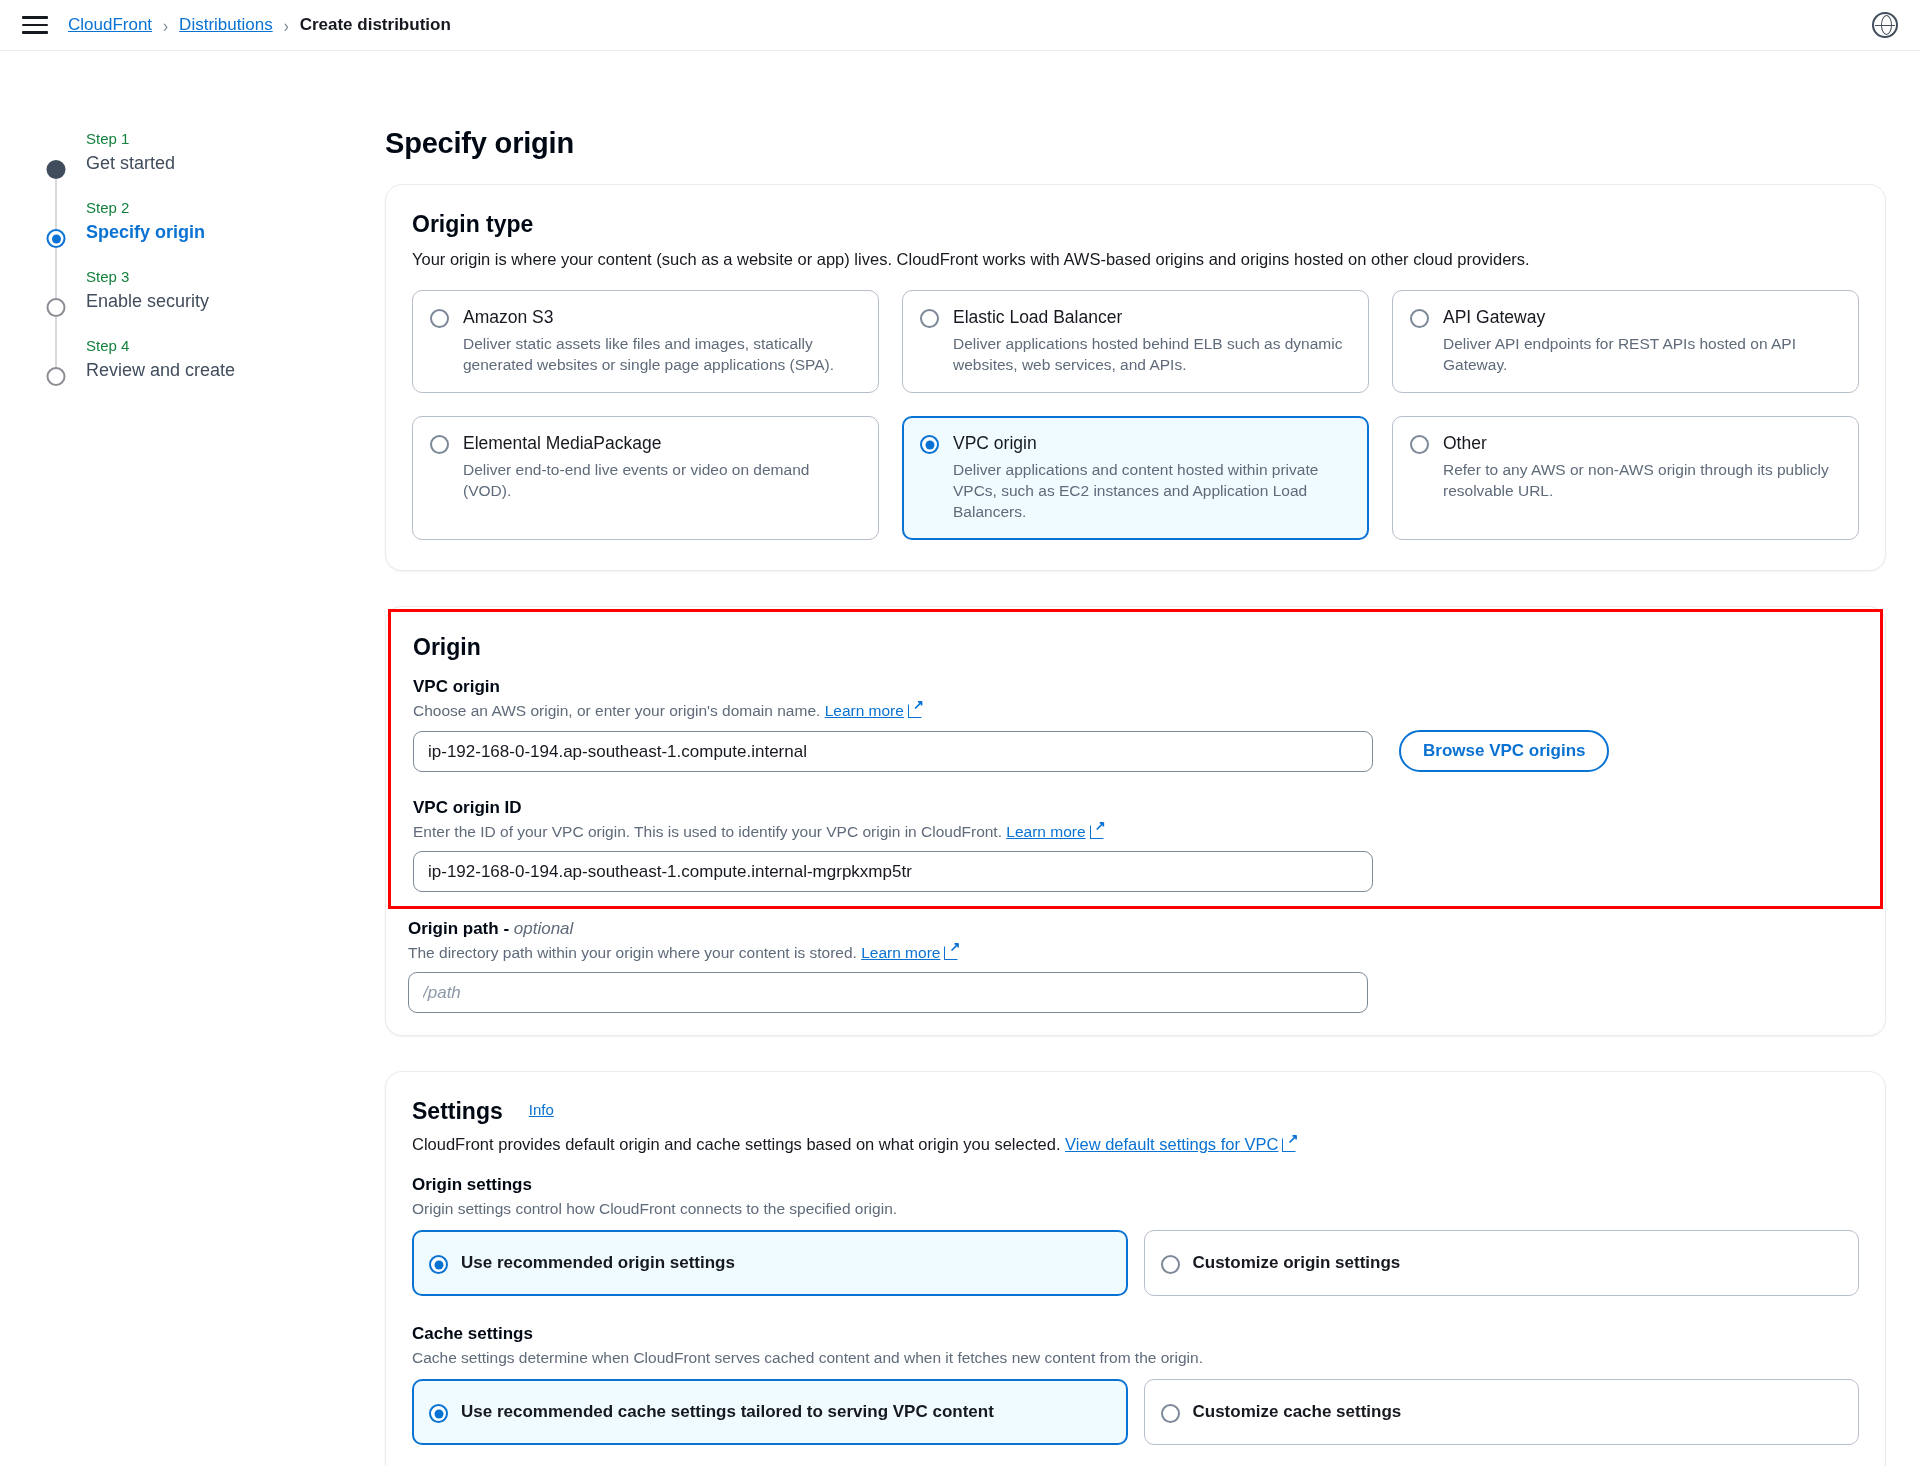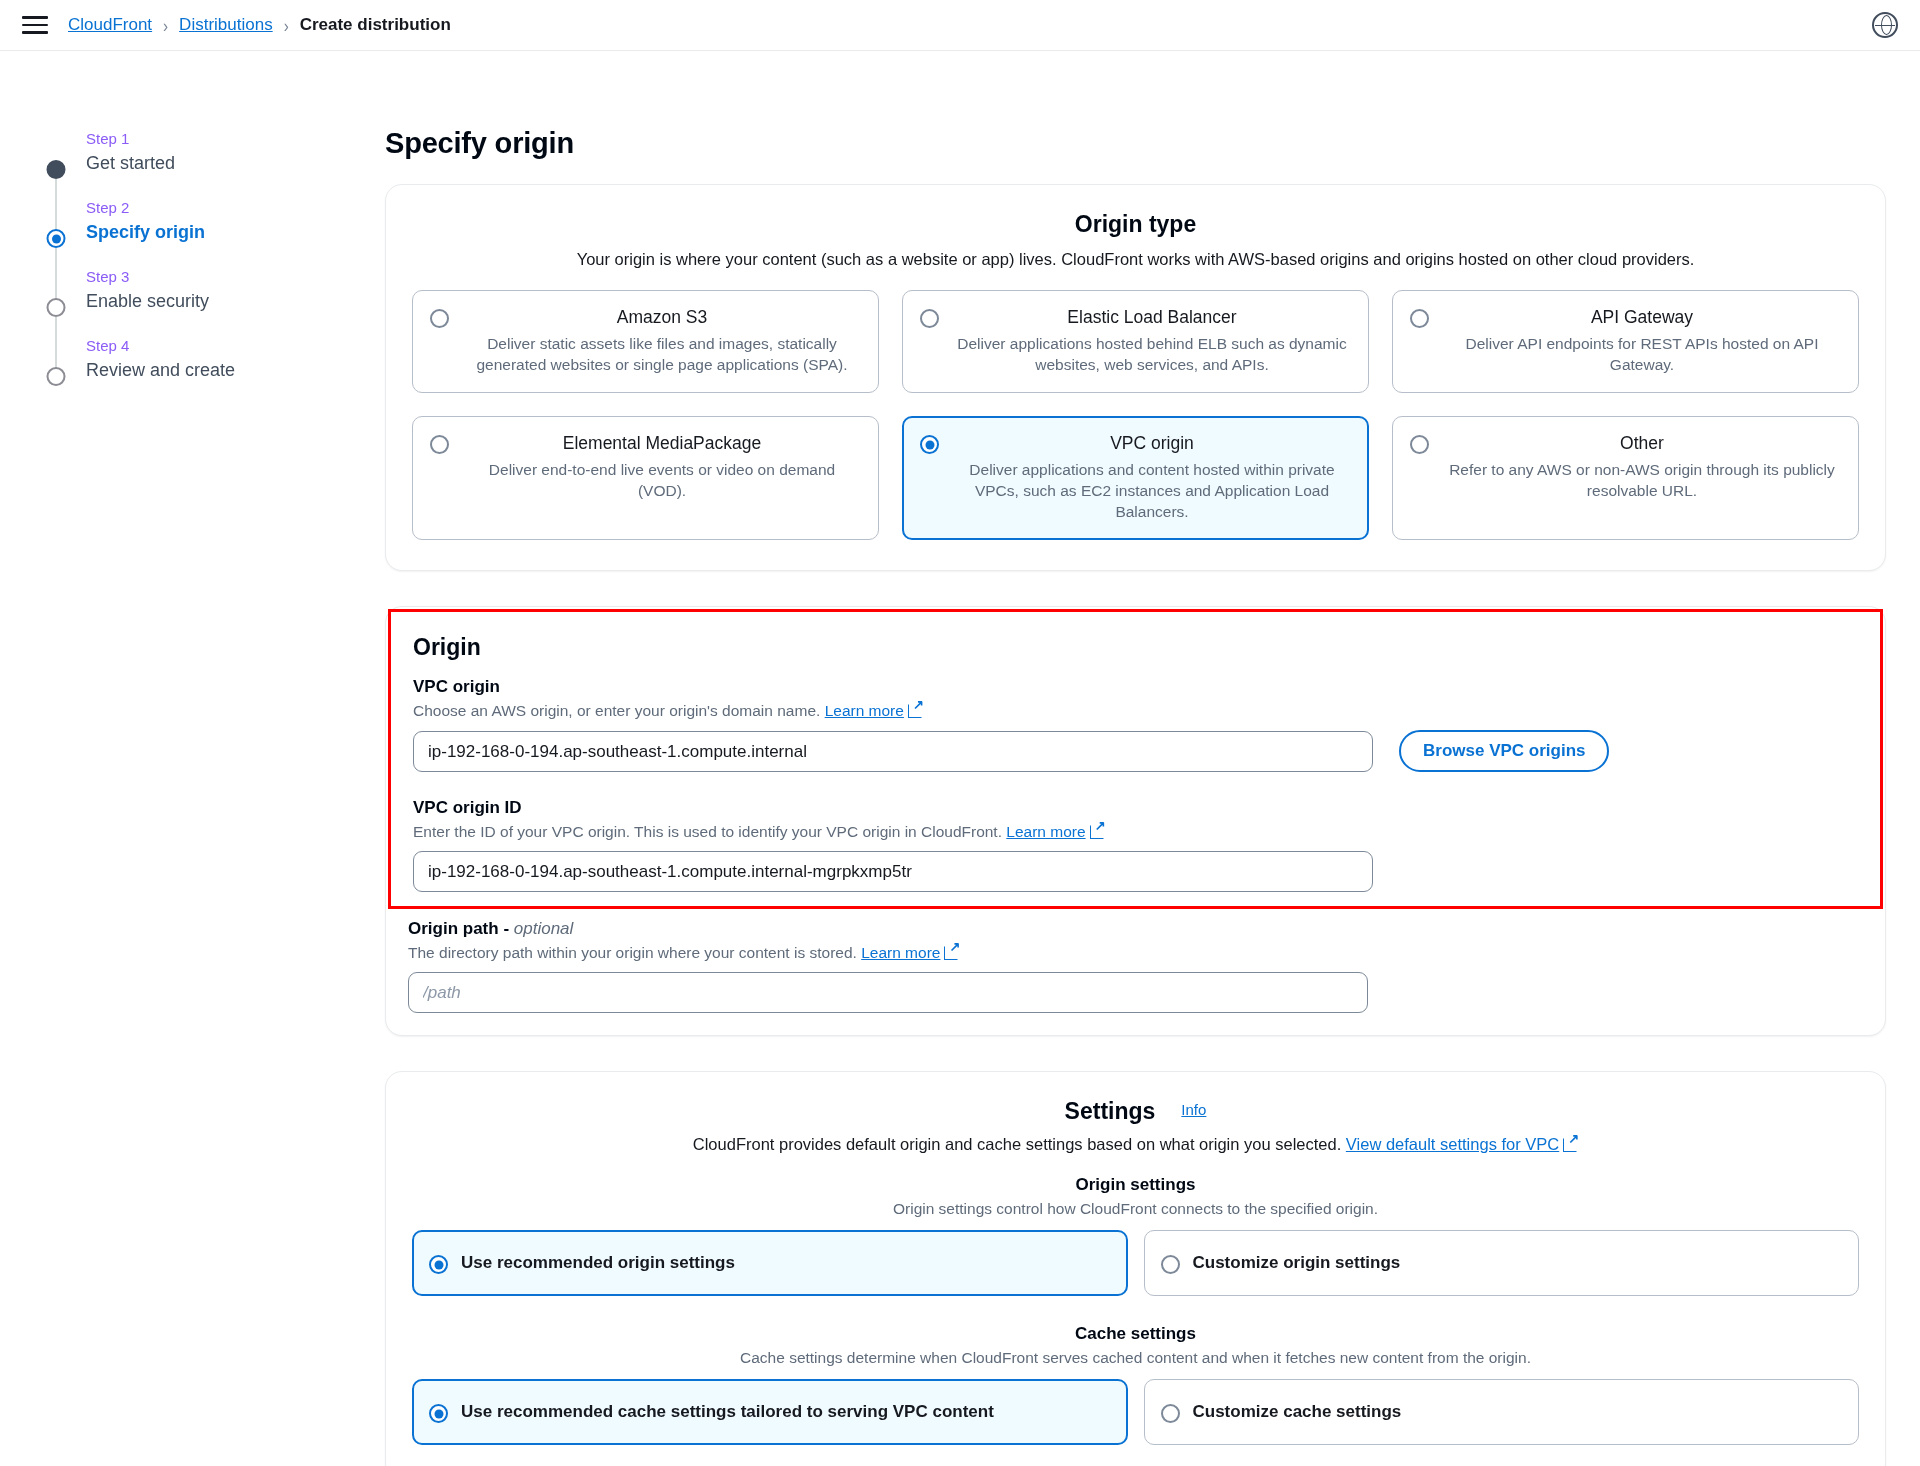--- a/index.html
+++ b/index.html
@@ -72,21 +72,21 @@
   }
   .wiz-step.active .wiz-bullet::after {
     content: ""; position: absolute; left: 50%; top: 50%;
     width: 9px; height: 9px; border-radius: 50%; background: #0972d3;
     transform: translate(-50%, -50%);
   }
   .wiz-line {
     position: absolute; left: 22px; top: 50px; width: 2px; height: 52px;
     background: #d5dbdb; transform: translateX(-50%);
   }
-  .wiz-steplabel { font-size: 15px; color: #8b5cf6; line-height: 20px; }
+  .wiz-steplabel { font-size: 15px; color: #15803d; line-height: 20px; }
   .wiz-title { font-size: 18px; color: #414d5c; line-height: 26px; margin-top: 1px; cursor: pointer; }
   .wiz-step.active .wiz-title { color: #0972d3; font-weight: bold; }
 
   
   .content {
     flex: 1;
     padding: 76px 34px 0 0;
     max-width: 1535px;
   }
   h1.page-title {
@@ -94,21 +94,21 @@
     letter-spacing: -0.2px; margin-bottom: 24px;
   }
 
   .card {
     background: #ffffff;
     border: 1px solid #e9ebed;
     border-radius: 17px;
     box-shadow: 0 1px 2px rgba(0,0,0,0.06);
     margin-bottom: 35px;
   }
-  .card-inner { padding: 26px 26px 30px 26px; text-align: center; }
+  .card-inner { padding: 26px 26px 30px 26px; }
 
   h2.section-title {
     font-size: 23px; font-weight: bold; color: #000814; margin-bottom: 10px;
   }
   .section-desc { font-size: 16.5px; color: #16191f; line-height: 22px; margin-bottom: 20px; }
 
   
   .tile-grid {
     display: grid;
     grid-template-columns: repeat(3, 1fr);

